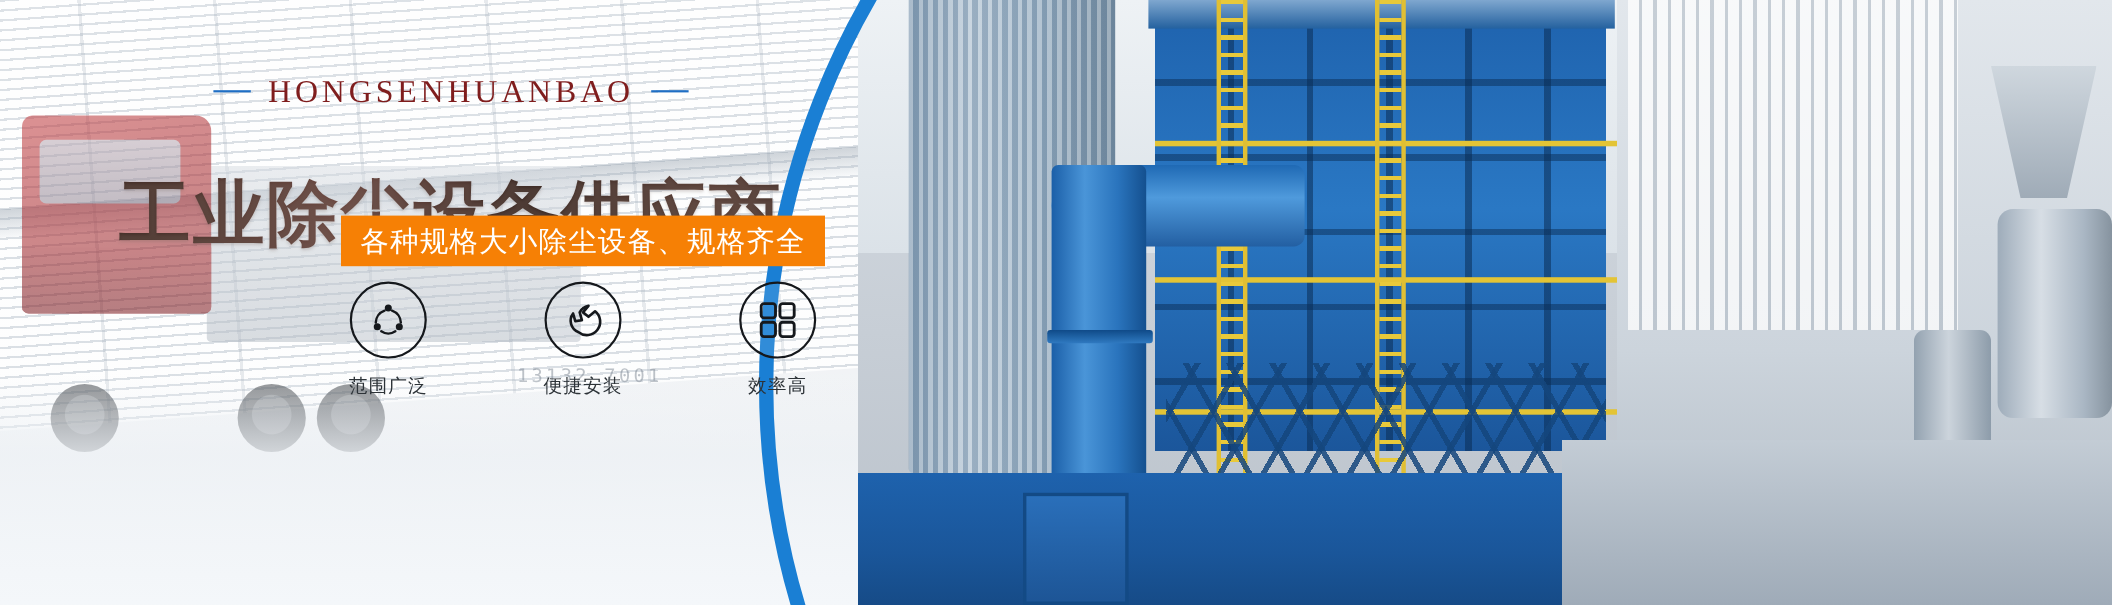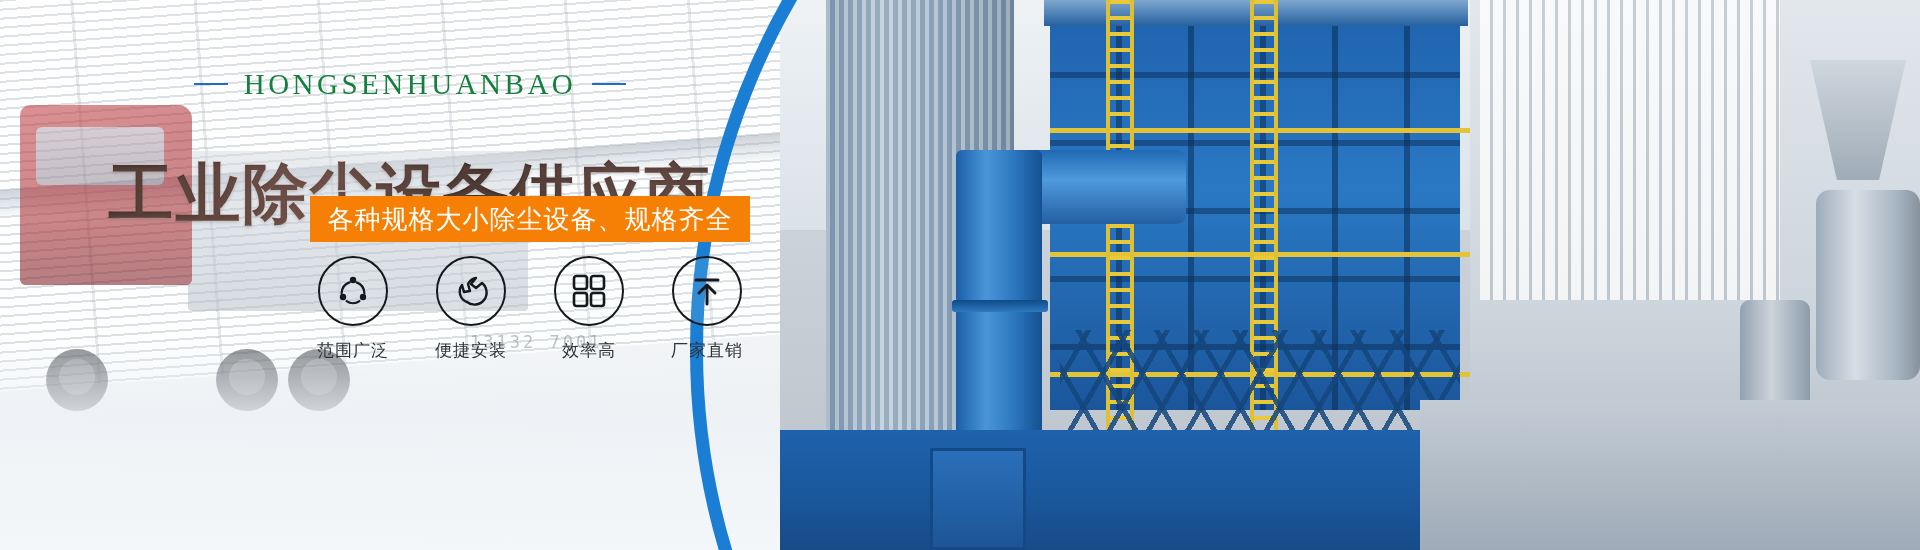--- a/index.html
+++ b/index.html
@@ -216,21 +216,21 @@
     overflow:hidden;
   }
 
   
   .content{
     position:absolute;left:0;top:0;width:820px;height:550px;
   }
   .eyebrow{
     position:absolute;left:0;top:68px;width:820px;
     text-align:center;
-    color:#15803d;
+    color:#7f1d1d;
     font-family:"Liberation Serif","DejaVu Serif",serif;
     font-size:29px;letter-spacing:3.5px;white-space:nowrap;
   }
   .eyebrow .dash{display:inline-block;width:34px;height:2px;background:#1f6ec4;vertical-align:middle;margin:0 16px 6px;}
 
   .headline{
     position:absolute;left:0;top:106px;width:820px;
     text-align:center;white-space:nowrap;
     font-family:"DejaVu Sans","Liberation Sans",sans-serif;
     font-size:65px;font-weight:700;letter-spacing:2px;
@@ -375,28 +375,18 @@
           <svg width="38" height="38" viewBox="0 0 38 38" aria-hidden="true">
             <rect x="4" y="4" width="13" height="13" rx="2.5" stroke="#15181c" stroke-width="2.6" fill="none"></rect>
             <rect x="21" y="4" width="13" height="13" rx="2.5" stroke="#15181c" stroke-width="2.6" fill="none"></rect>
             <rect x="4" y="21" width="13" height="13" rx="2.5" stroke="#15181c" stroke-width="2.6" fill="none"></rect>
             <rect x="21" y="21" width="13" height="13" rx="2.5" stroke="#15181c" stroke-width="2.6" fill="none"></rect>
           </svg>
         </div>
         <div class="feature-label">效率高</div>
       </div>
 
-      <div class="feature">
-        <div class="circ">
-          <svg width="38" height="38" viewBox="0 0 38 38" aria-hidden="true">
-            <line x1="8" y1="8" x2="30" y2="8" stroke="#15181c" stroke-width="3" stroke-linecap="round"></line>
-            <line x1="19" y1="32" x2="19" y2="14" stroke="#15181c" stroke-width="3" stroke-linecap="round"></line>
-            <path d="M11 21 L19 13 L27 21" stroke="#15181c" stroke-width="3" fill="none" stroke-linecap="round" stroke-linejoin="round"></path>
-          </svg>
-        </div>
-        <div class="feature-label">厂家直销</div>
-      </div>
 
     </div>
 
   </div>
 
 </div>
 
 </body></html>

